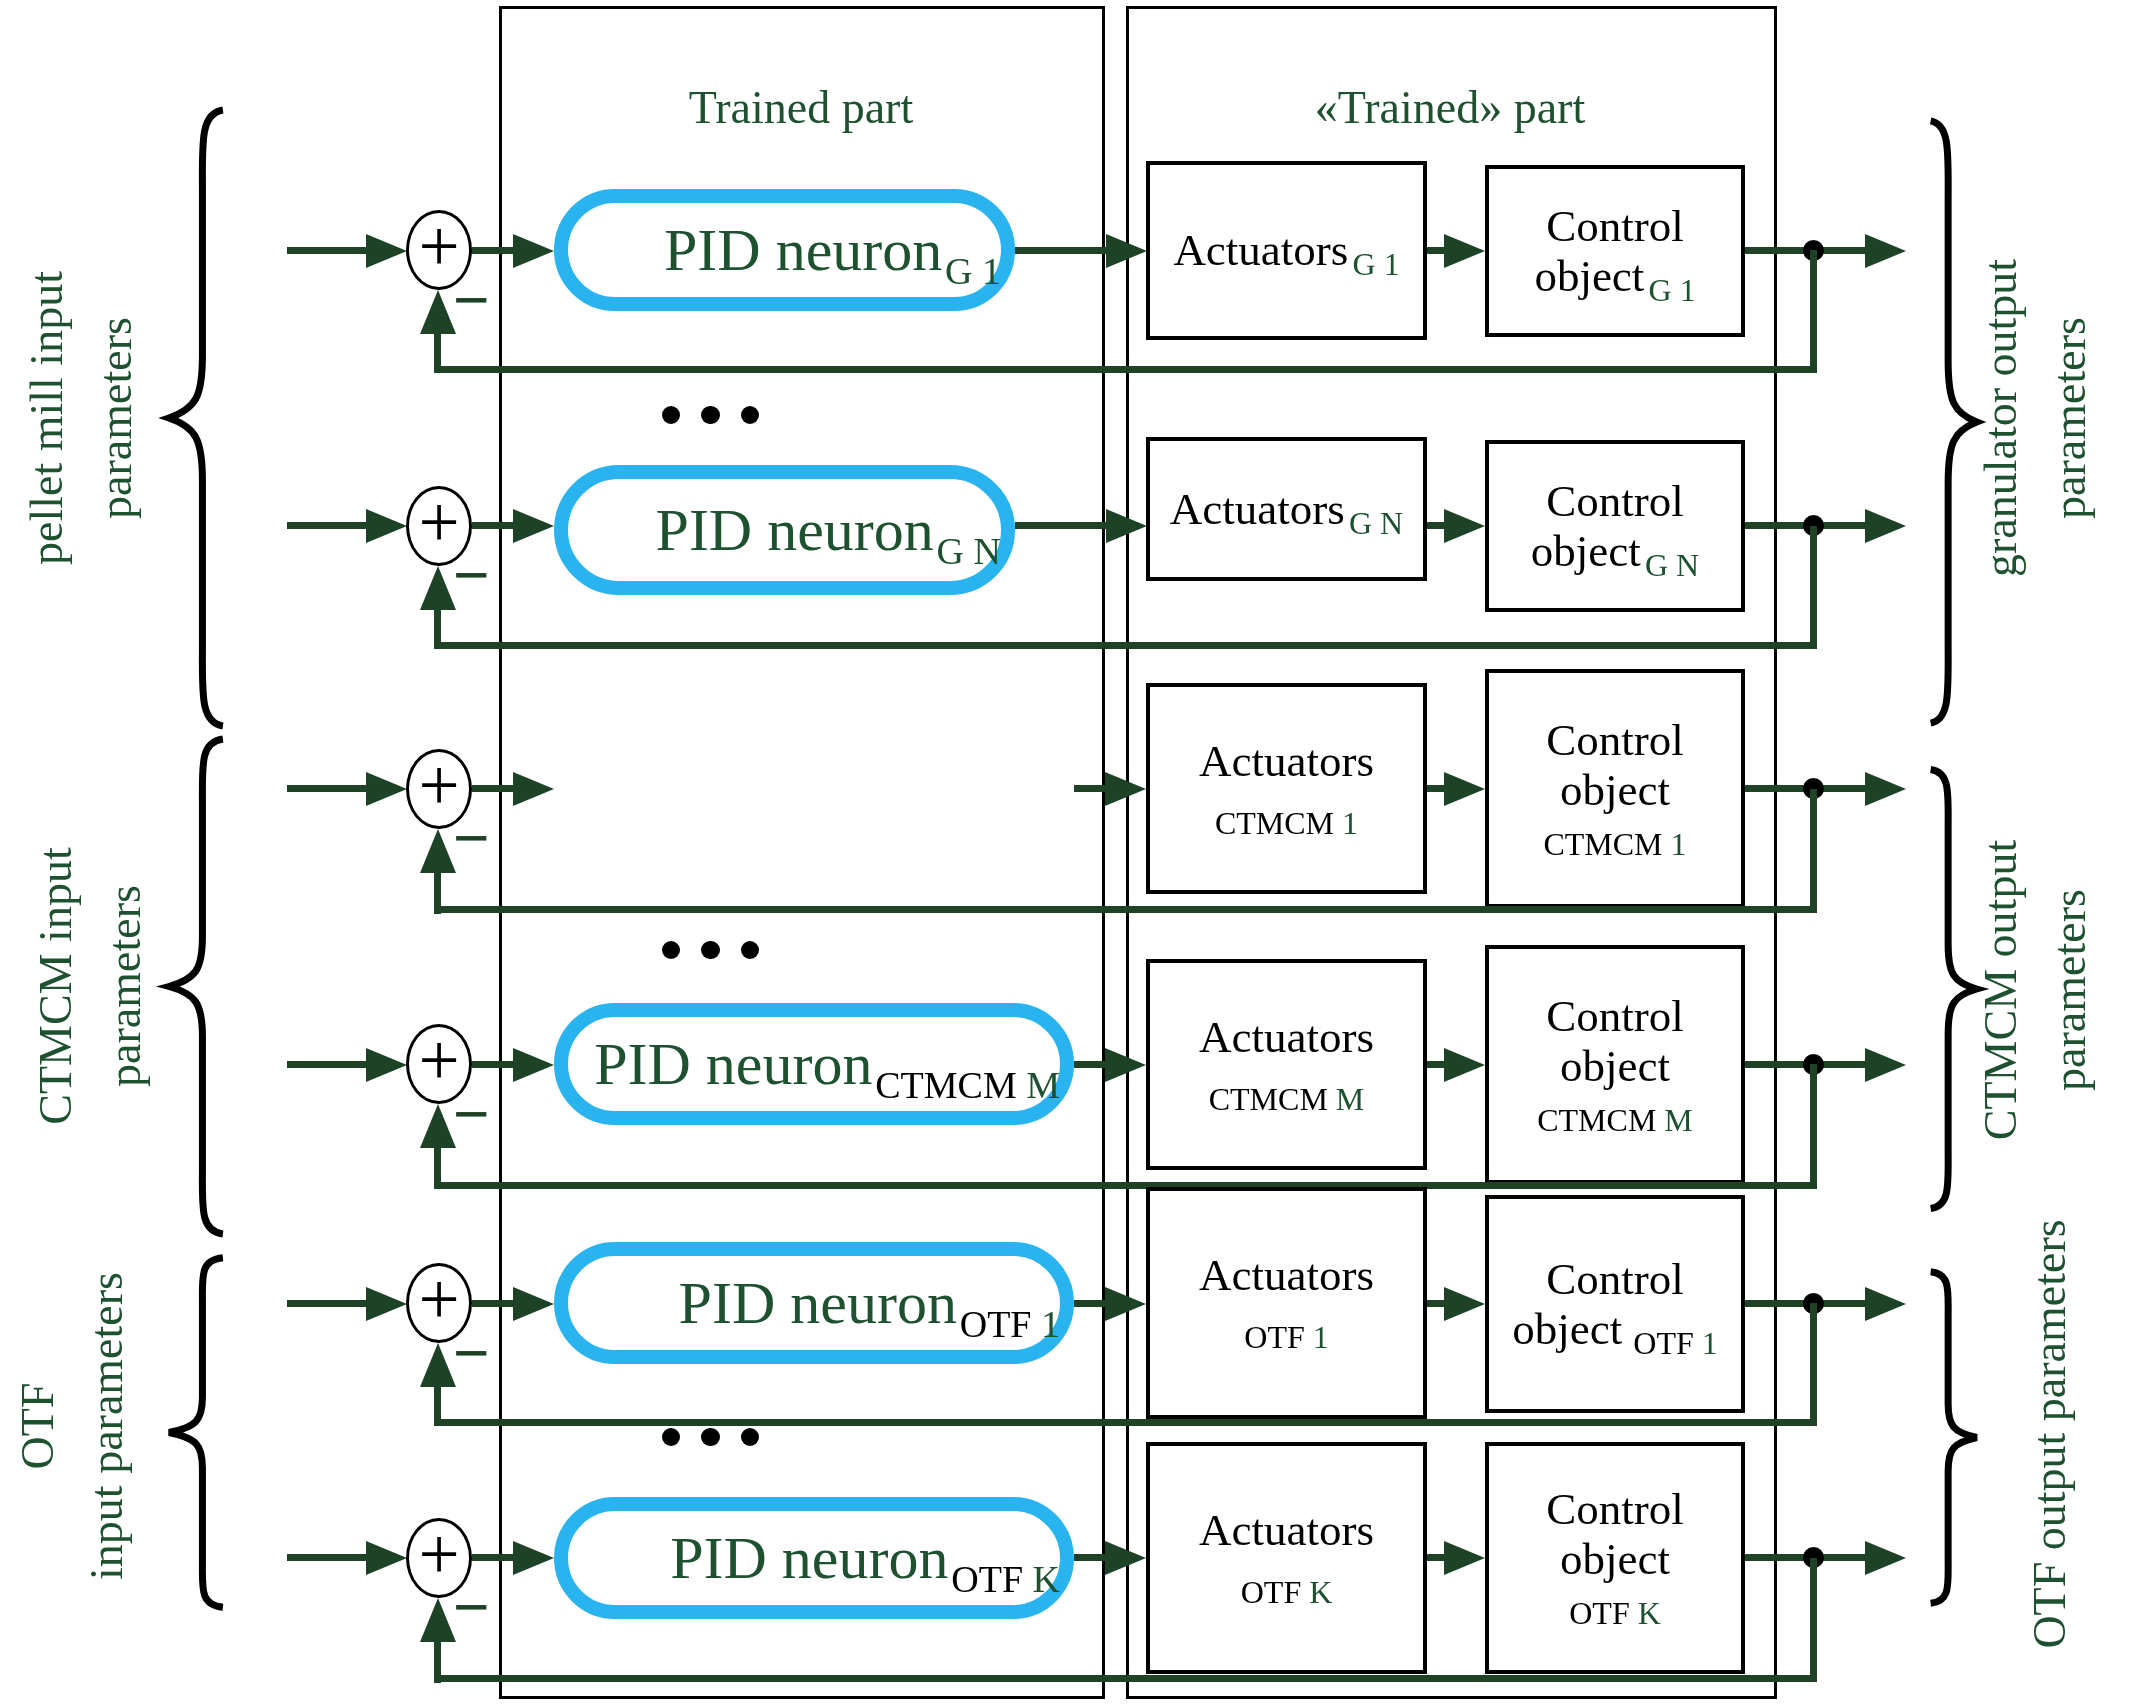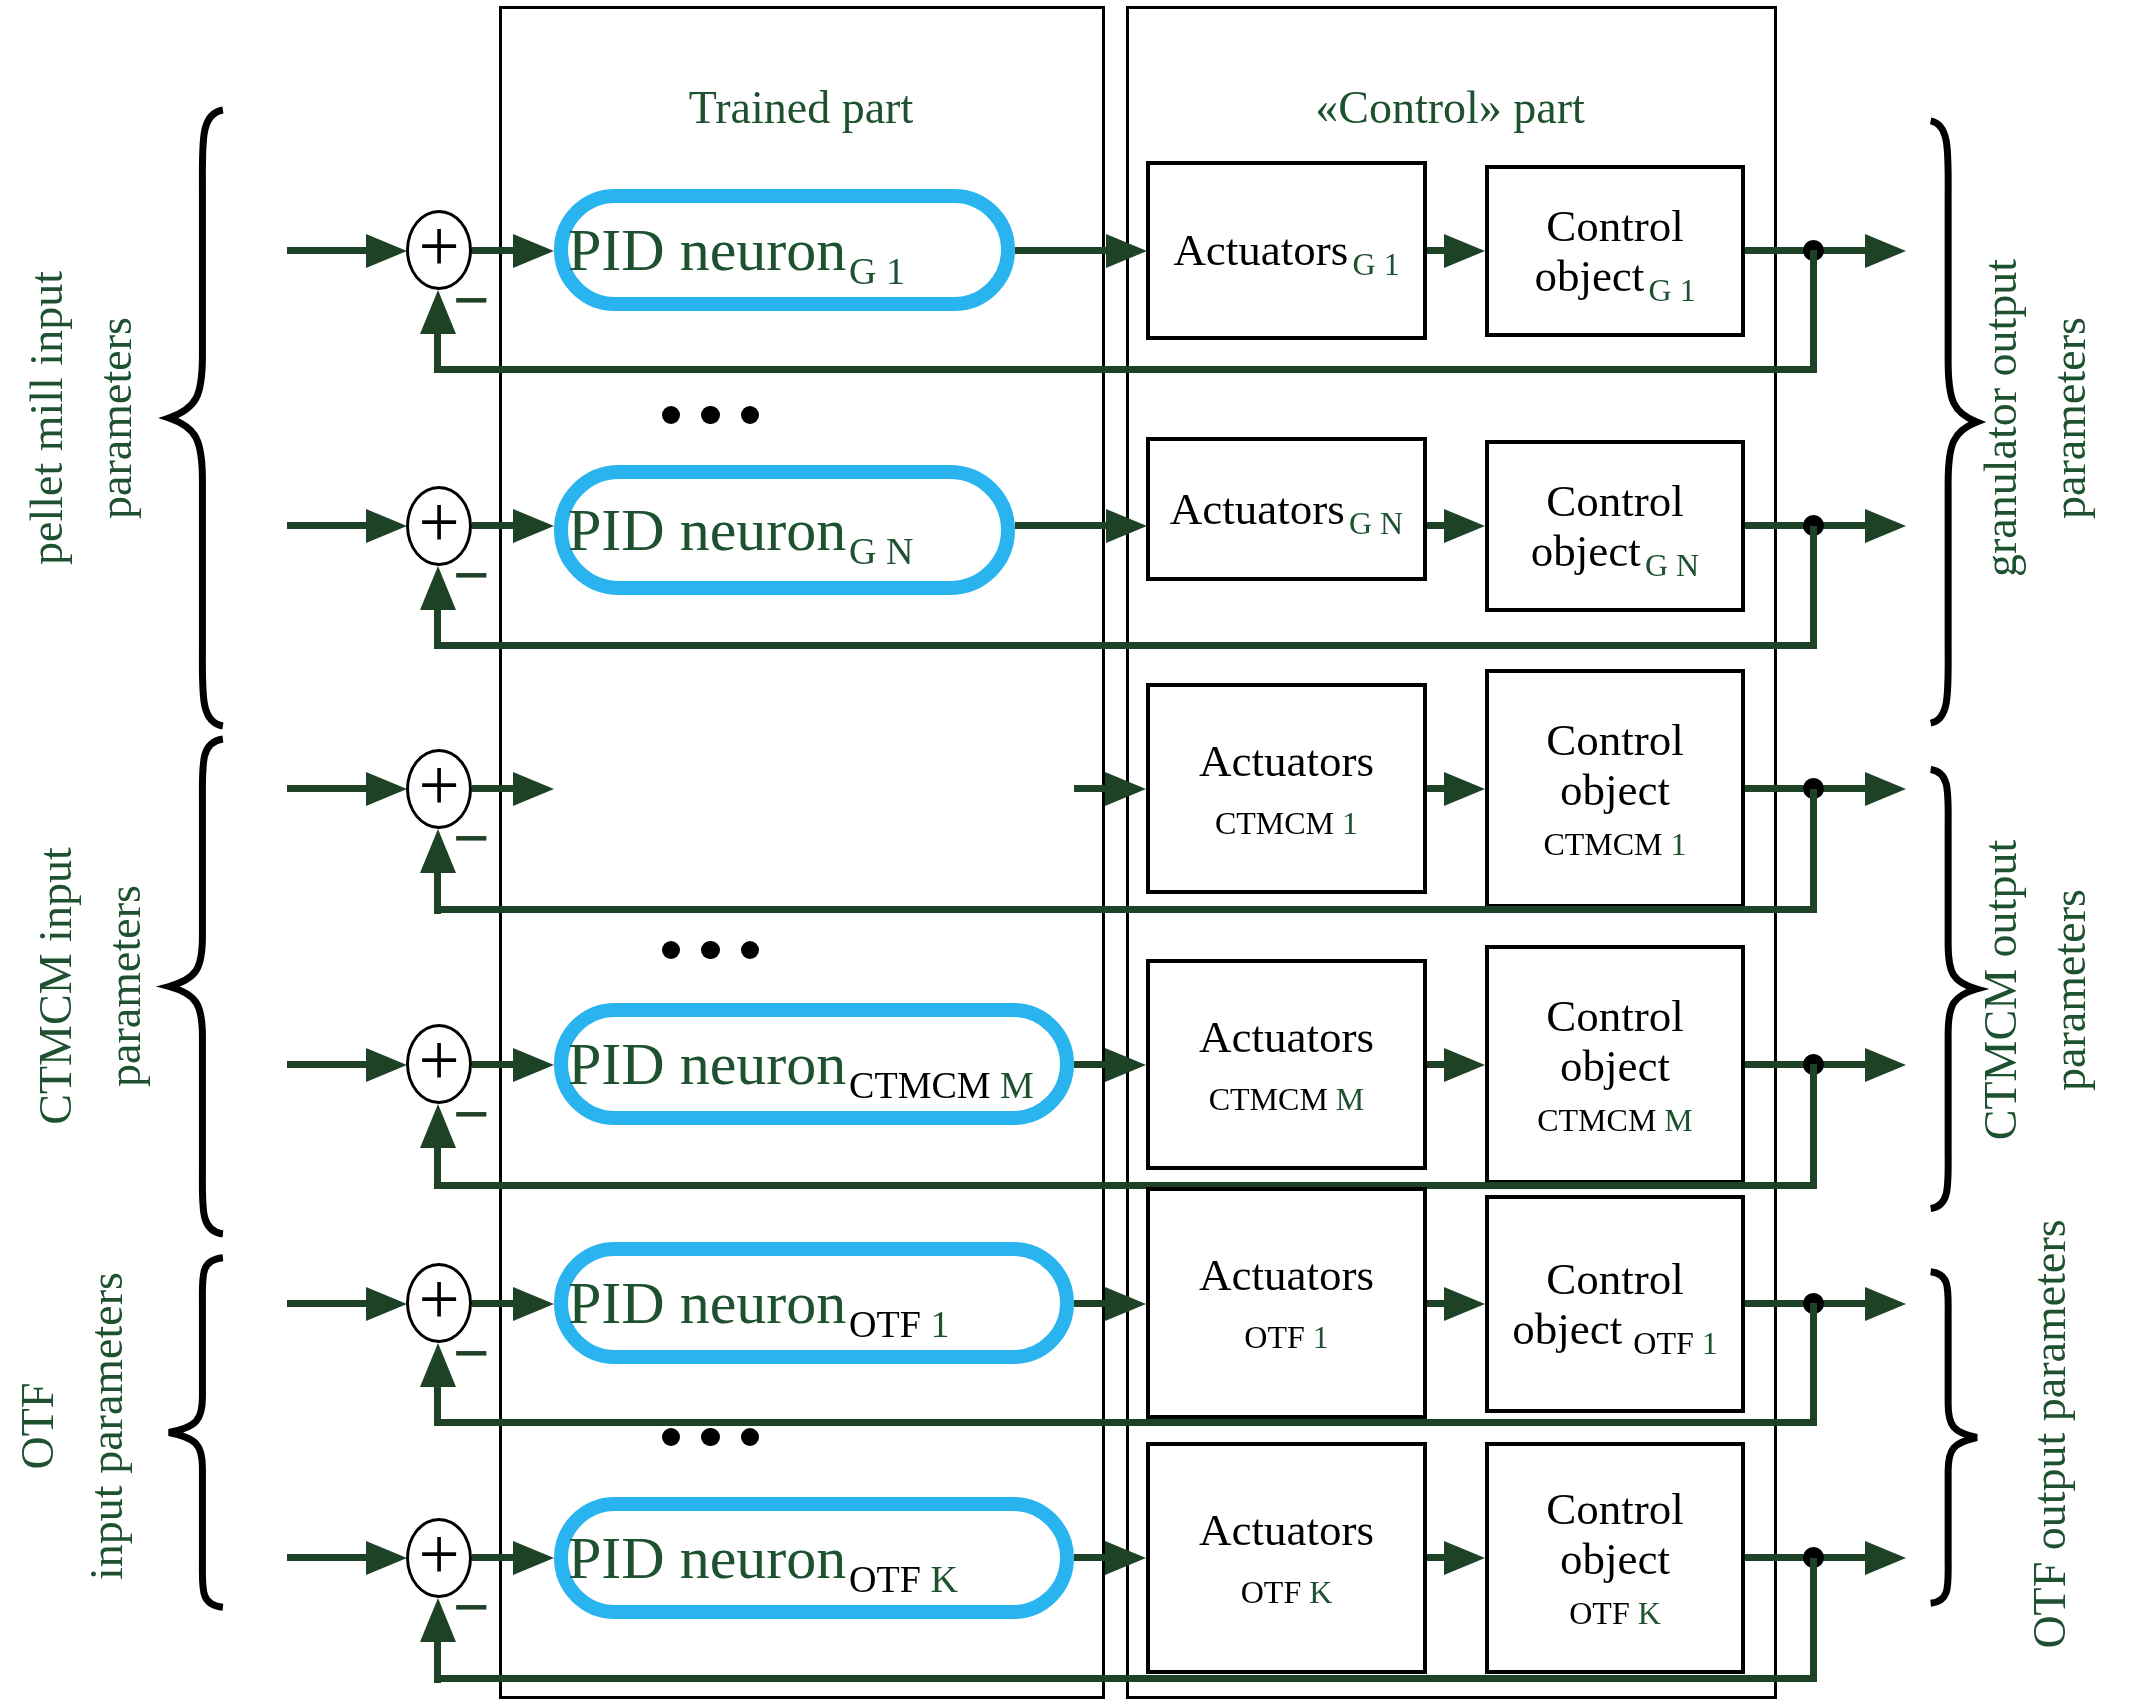--- a/index.html
+++ b/index.html
@@ -24,21 +24,21 @@
   .varrow::after{content:"";position:absolute;bottom:100%;left:50%;transform:translateX(-50%);
     border-style:solid;border-width:0 18.3px 44px 18.3px;border-color:transparent transparent var(--lg) transparent;}
   .hline{position:absolute;height:7px;background:var(--lg);}
   .vline{position:absolute;width:7px;background:var(--lg);}
   .jdot{position:absolute;width:21px;height:21px;border-radius:50%;background:#000;}
   .sum{position:absolute;width:66px;height:80px;box-sizing:border-box;border:3.5px solid #000;border-radius:50%;
     background:#fff;display:flex;align-items:center;justify-content:center;}
   .plus{font-size:73px;color:#000;line-height:0;padding-bottom:5.6px;}
   .minus{position:absolute;width:42px;text-align:center;font-size:65px;font-weight:bold;color:var(--lg);line-height:35px;}
   .pid{position:absolute;box-sizing:border-box;border:14px solid var(--bl);border-radius:65px;background:#fff;
-    display:flex;align-items:center;justify-content:flex-start;}
+    display:flex;align-items:center;justify-content:flex-end;}
   .pid-main{font-size:60px;color:var(--tg);white-space:nowrap;}
   .pid-sub{font-size:38px;position:relative;top:14px;margin-left:2.8px;white-space:nowrap;}
   .box{position:absolute;box-sizing:border-box;border:4.2px solid #000;background:#fff;
     display:flex;flex-direction:column;align-items:center;justify-content:center;text-align:center;line-height:1.12;}
   .t-main{font-size:45px;color:#000;white-space:nowrap;}
   .t-sub{font-size:32px;position:relative;top:9.8px;margin-left:4.2px;white-space:nowrap;}
   .t-sub.spaced{margin-left:11.2px;}
   .sub-row{font-size:32px;margin-top:19.7px;white-space:nowrap;}
   .sb{color:#000;}
   .sg{color:var(--tg);}
@@ -49,21 +49,21 @@
   .brace{position:absolute;overflow:visible;}
 </style>
 </head>
 <body>
 
 <div id="canvas">
 
   <div class="bigbox" style="left:499px;top:5.6px;width:606px;height:1693px"></div>
   <div class="bigbox" style="left:1126px;top:5.6px;width:651px;height:1693px"></div>
   <div class="hdr" style="left:801px;top:107px">Trained part</div>
-  <div class="hdr" style="left:1450px;top:107px">«Control» part</div>
+  <div class="hdr" style="left:1450px;top:107px">«Trained» part</div>
 
   <svg class="brace" style="left:164px;top:105px;width:62px;height:626px" viewBox="0 0 100 1000" preserveAspectRatio="none">
       <path d="M95 8 C58 14 62 60 62 140 L62 400 C62 465 52 485 8 500 C52 515 62 535 62 600 L62 860 C62 940 58 986 95 992" fill="none" stroke="#000" stroke-width="7" vector-effect="non-scaling-stroke"></path>
     </svg>
   <svg class="brace" style="left:164px;top:735px;width:62px;height:503px" viewBox="0 0 100 1000" preserveAspectRatio="none">
       <path d="M95 8 C58 14 62 60 62 140 L62 400 C62 465 52 485 8 500 C52 515 62 535 62 600 L62 860 C62 940 58 986 95 992" fill="none" stroke="#000" stroke-width="7" vector-effect="non-scaling-stroke"></path>
     </svg>
   <svg class="brace" style="left:164px;top:1255px;width:62px;height:355px" viewBox="0 0 100 1000" preserveAspectRatio="none">
       <path d="M95 8 C58 14 62 60 62 140 L62 400 C62 465 52 485 8 500 C52 515 62 535 62 600 L62 860 C62 940 58 986 95 992" fill="none" stroke="#000" stroke-width="7" vector-effect="non-scaling-stroke"></path>
     </svg>

